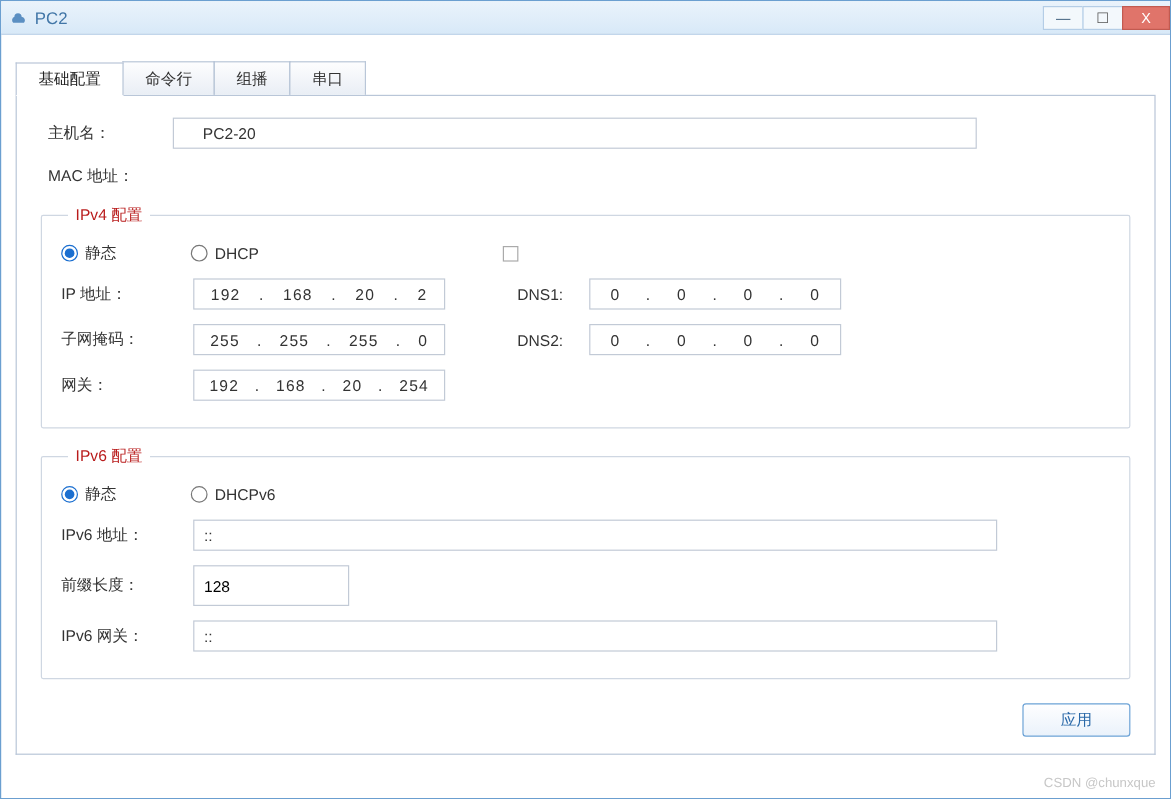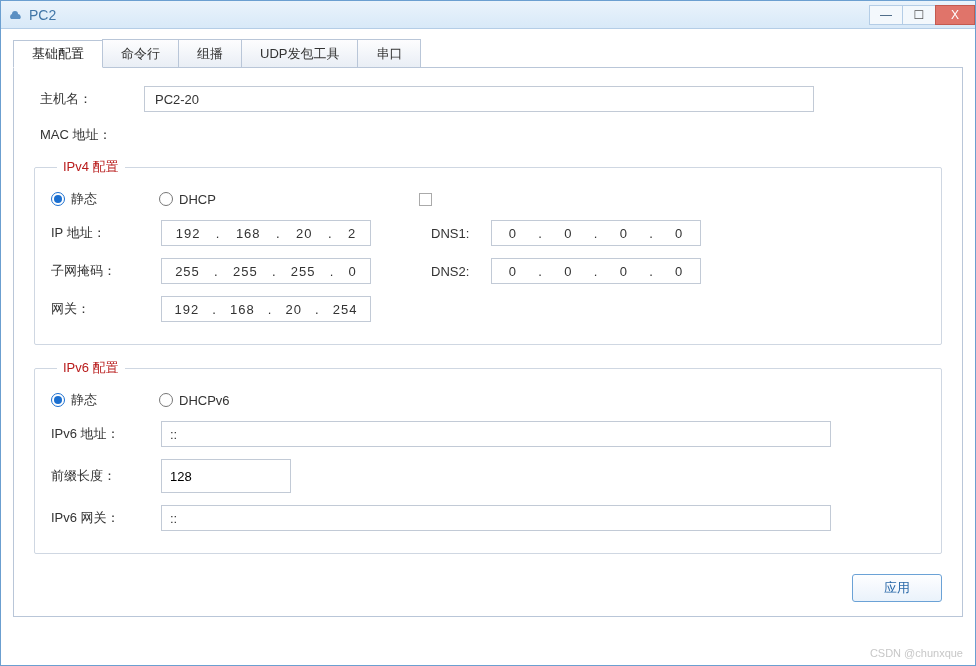--- a/index.html
+++ b/index.html
@@ -15,32 +15,32 @@
     .app-icon { width: 16px; height: 16px; }
     .winbtns { display: flex; }
     .winbtn {
       width: 34px; height: 20px; border: 1px solid #b4cde6; background: #f3f8fc;
       margin-left: -1px; display: flex; align-items: center; justify-content: center;
       font-size: 12px; color: #555; cursor: pointer;
     }
     .winbtn.close { background: #e0746a; color: #fff; border-color: #c25a50; width: 40px; }
     .winbtn.min { color: #3a5a7a; }
     .client { padding: 10px 12px 12px 12px; }
-    .tabs { display: flex; border-bottom: 1px solid #b9c6d8; }
+    .tabs { display: flex; border-bottom: 1px solid #b9c6d8; margin-top: 12px; }
     .tab {
       height: 28px; padding: 0 18px; border: 1px solid #b9c6d8; border-bottom: none;
       background: linear-gradient(#fdfdfe, #e9eef5); font-size: 13px; color: #333;
       display: flex; align-items: center; margin-right: -1px; cursor: pointer;
     }
     .tab.active { background: #fff; border-bottom: 1px solid #fff; position: relative; top: 1px; color: #222; font-weight: 500; }
     .panel { border: 1px solid #b9c6d8; border-top: none; padding: 18px 20px 14px 20px; }
     .row { display: flex; align-items: center; margin-bottom: 14px; }
     .lbl { width: 110px; font-size: 13px; color: #333; text-align: left; padding-left: 6px; }
     .txt {
-      height: 26px; border: 1px solid #c2cad6; padding: 0 10px; font-size: 13px; color: #333;
+      height: 26px; border: 1px solid #c2cad6; padding: 0 24px; font-size: 13px; color: #333;
       background: #fff;
     }
     .txt.full { width: 670px; }
     fieldset.grp {
       border: 1px solid #cfd7e2; border-radius: 2px; padding: 14px 16px 10px 16px;
       margin-bottom: 14px; position: relative;
     }
     fieldset.grp > legend {
       font-size: 13px; color: #b91c1c; padding: 0 6px; margin-left: 6px;
     }
@@ -101,23 +101,20 @@
       <div class="tab active">
           <span>基础配置</span>
         </div>
       <div class="tab">
           <span>命令行</span>
         </div>
       <div class="tab">
           <span>组播</span>
         </div>
       <div class="tab">
-          <span>UDP发包工具</span>
-        </div>
-      <div class="tab">
           <span>串口</span>
         </div>
     </div>
 
     <div class="panel">
 
       <div class="row">
         <div class="lbl">主机名：</div>
         <input class="txt full" value="PC2-20" style="">
       </div>

